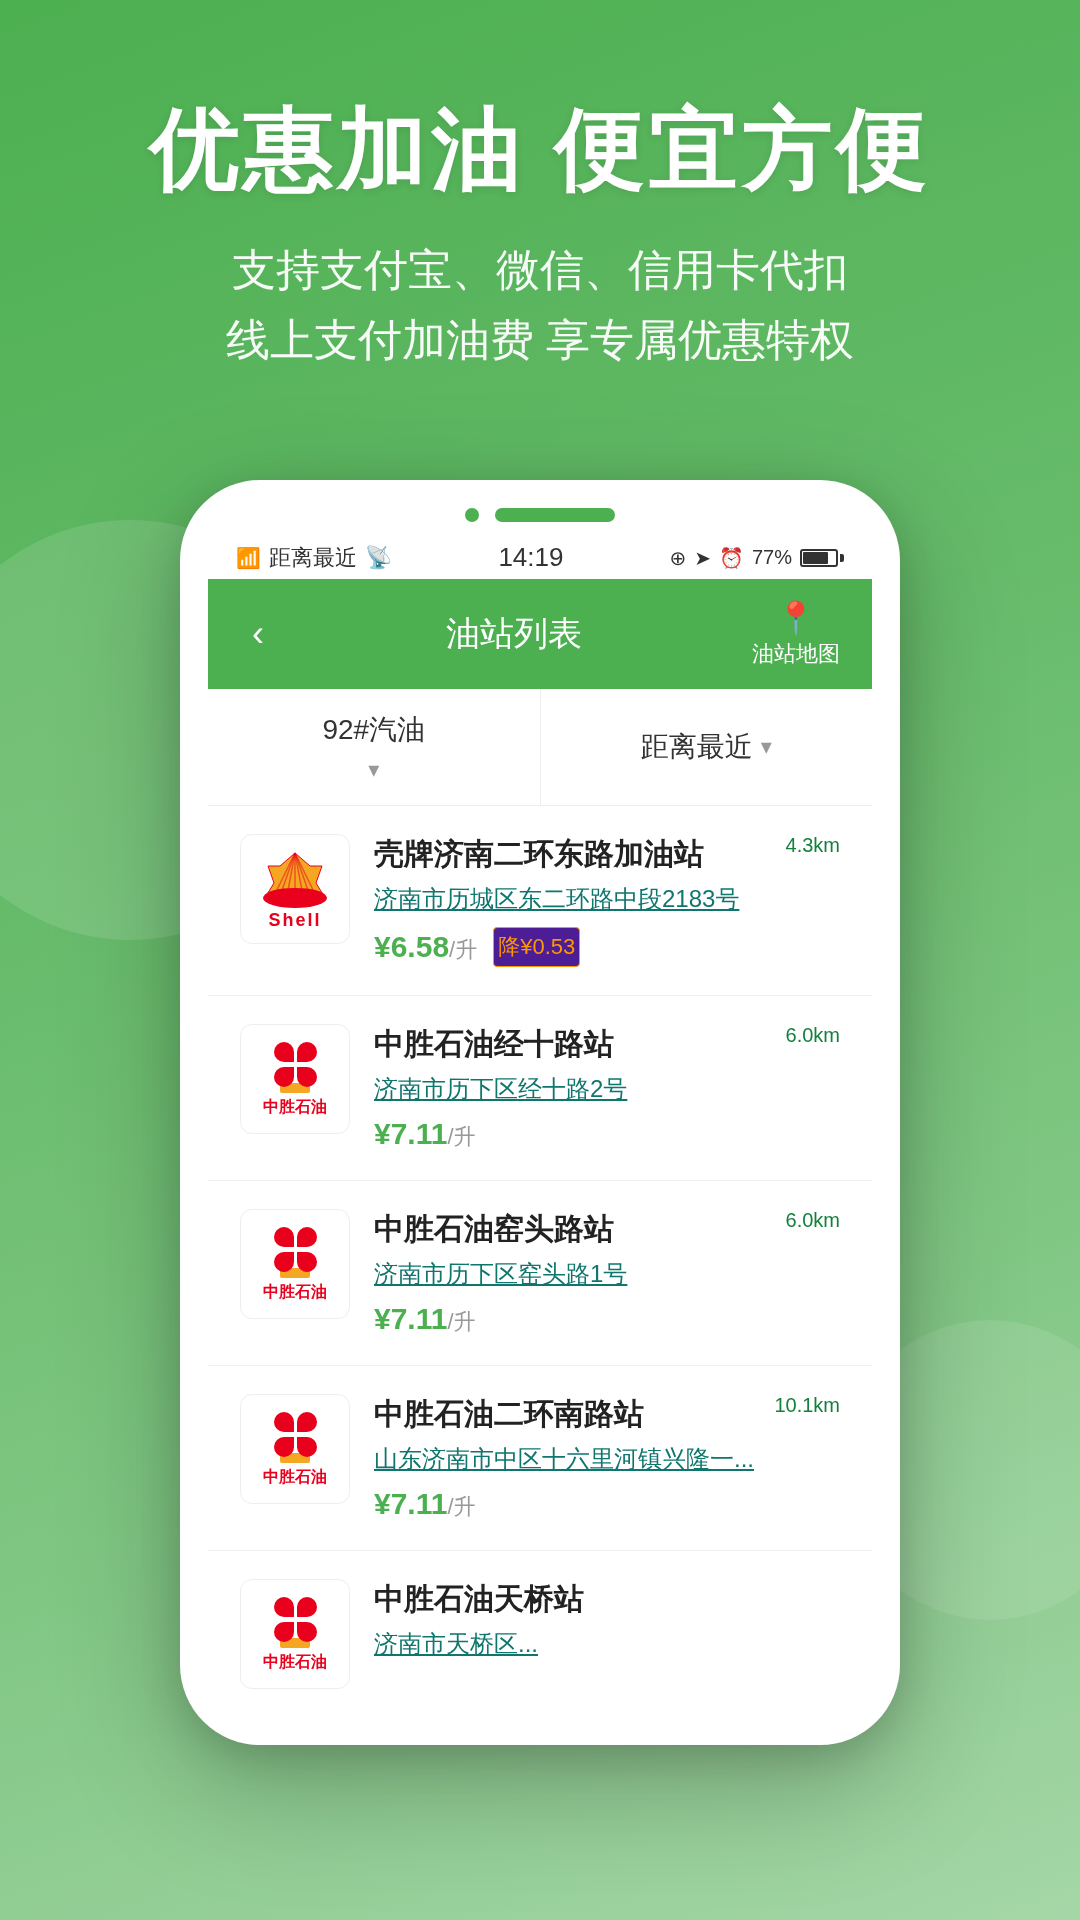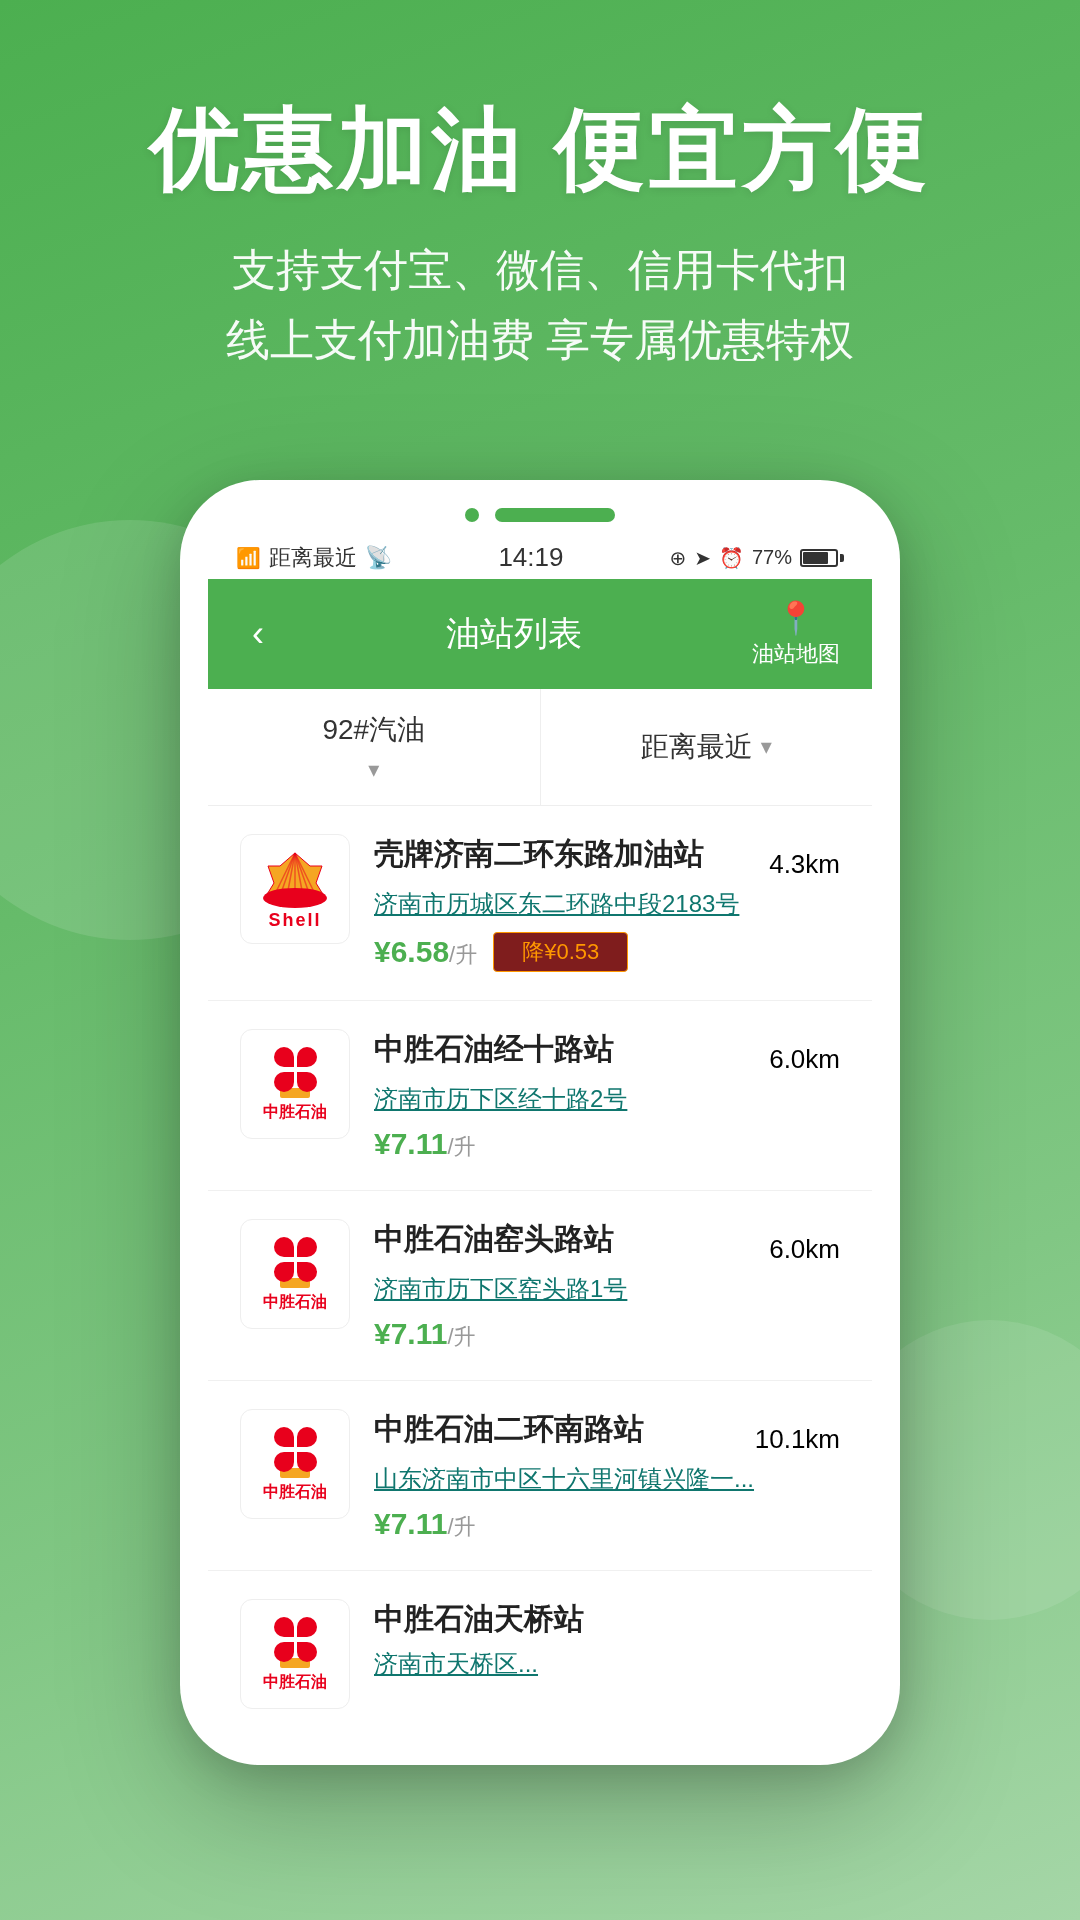--- a/index.html
+++ b/index.html
@@ -250,25 +250,24 @@
       align-items: flex-start;
       margin-bottom: 8px;
     }
     .station-name {
       font-size: 30px;
       font-weight: 600;
       color: #222;
       flex: 1;
     }
     .station-distance {
-      font-size: 26px;
-      color: #000000;
+      font-size: 20px;
+      color: #15803d;
       white-space: nowrap;
       margin-left: 12px;
-      margin-top: 15px;
     }
     .station-address {
       font-size: 24px;
       color: #0f766e;
       margin-bottom: 12px;
       display: flex;
       justify-content: flex-start;
       text-decoration: underline;
     }
     .station-price-row {
@@ -280,25 +279,25 @@
       font-size: 30px;
       color: #4caf50;
       font-weight: 600;
     }
     .station-price .unit {
       font-size: 22px;
       color: #999;
       font-weight: 400;
     }
     .price-badge {
-      background: #7f1d1d;
+      background: #4c1d95;
       border: 1px solid #ff9800;
       color: #ff9800;
       font-size: 22px;
-      padding: 4px 28px;
+      padding: 4px 4px;
       border-radius: 4px;
     }
 
     
     .station-item-partial {
       display: flex;
       align-items: flex-start;
       padding: 28px 32px 16px;
       gap: 24px;
     }

